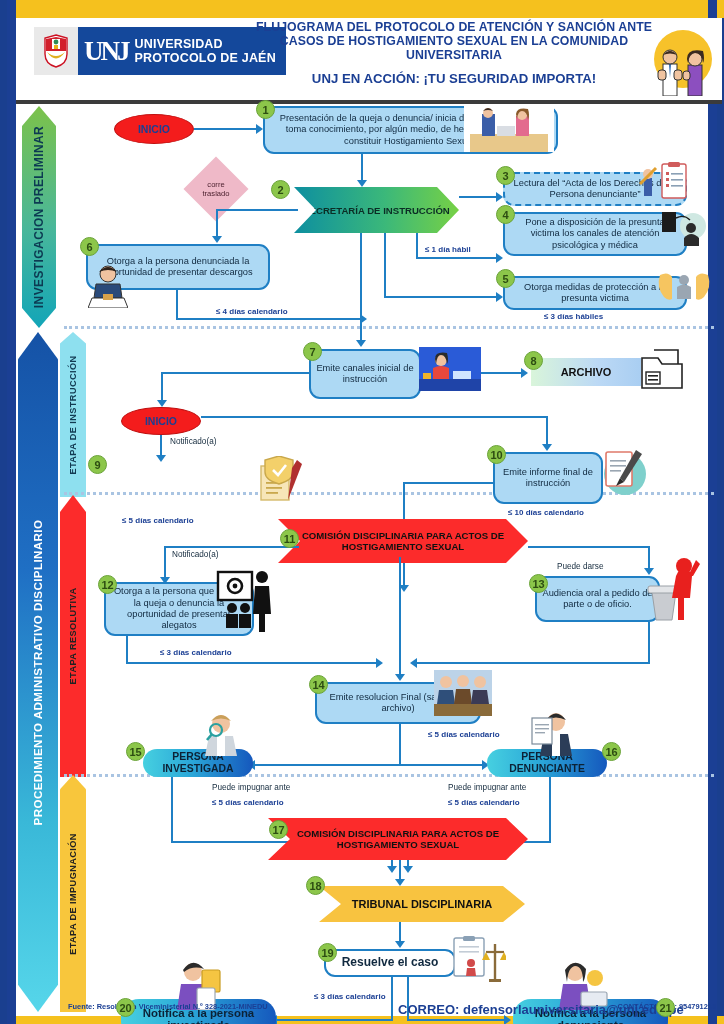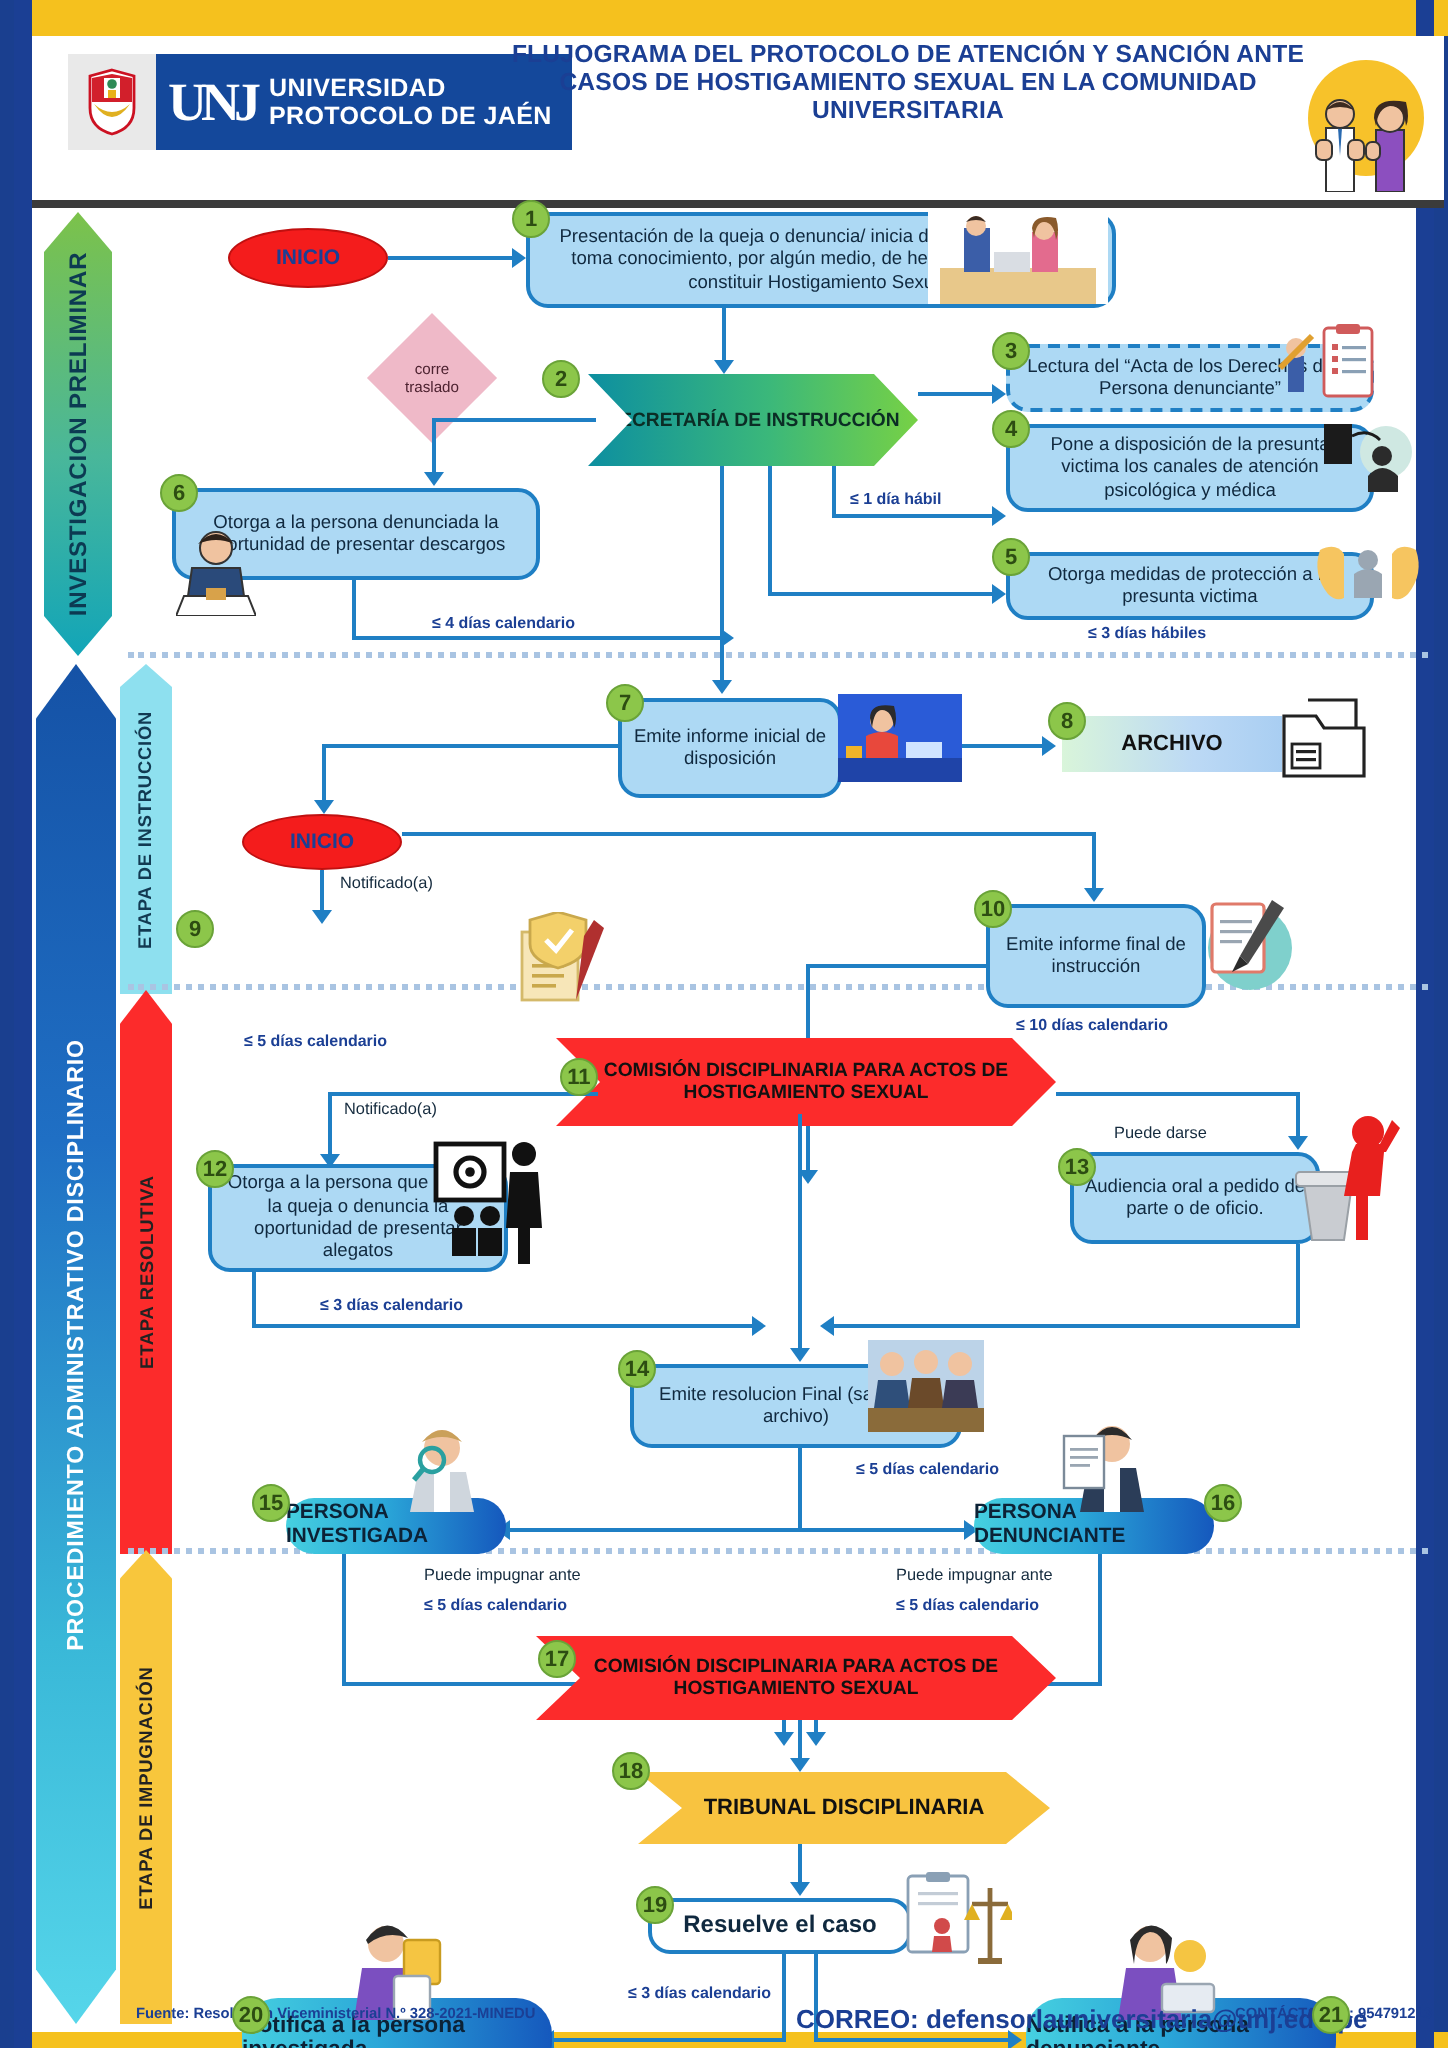--- a/index.html
+++ b/index.html
@@ -109,21 +109,21 @@
     display:flex; align-items:center; justify-content:center; text-align:center;
     font-weight:bold; color:#111; font-size:9.6px; line-height:11px;
     clip-path: polygon(0 0, calc(100% - 22px) 0, 100% 50%, calc(100% - 22px) 100%, 0 100%, 22px 50%);
   }
   .chev.green { background:linear-gradient(90deg,#0d8fa0 0%,#3bb87a 55%,#77d145 100%); color:#0b2d25; }
   .chev.red   { background:#fc2b2b; color:#111; }
   .chev.amber { background:#f8c340; color:#111; }
 
   .pill {
     border-radius:18px; display:flex; align-items:center; justify-content:center;
-    font-weight:bold; color:#0c2236; font-size:10.4px; line-height:12px;
+    text-align:center; font-weight:bold; color:#0c2236; font-size:10.4px; line-height:12px;
     background:linear-gradient(90deg,#46d0e0 0%,#2aa6d8 45%,#1558bd 100%);
   }
 
   .archive {
     background:linear-gradient(90deg,#d9f5da 0%,#bcd9f5 60%,#a9cef2 100%);
     display:flex; align-items:center; justify-content:center;
     font-weight:bold; color:#111; font-size:11px;
   }
 
   .diamond {
@@ -181,20 +181,21 @@
         <span class="unj-mark">UNJ</span>
         <span class="unj-text">
           <span>UNIVERSIDAD</span><br>
           <span>PROTOCOLO DE JAÉN</span>
         </span>
       </div>
     </div>
 
     <div id="title-block">
       <div class="t-main">FLUJOGRAMA DEL PROTOCOLO DE ATENCIÓN Y SANCIÓN ANTE CASOS DE HOSTIGAMIENTO SEXUAL EN LA COMUNIDAD UNIVERSITARIA</div>
+      <div class="t-sub">UNJ EN ACCIÓN: ¡TU SEGURIDAD IMPORTA!</div>
     </div>
 
     <div id="head-art">
       <div class="sun"></div>
       <svg class="p1" viewBox="0 0 26 48">
         <rect x="6" y="16" width="14" height="32" fill="#ffffff" stroke="#333" stroke-width="1"></rect>
         <path d="M12 16 L13 30 L14 16" fill="#2a6ab0"></path>
         <circle cx="13" cy="9" r="7" fill="#f0c3a0" stroke="#333" stroke-width="1"></circle>
         <path d="M6 7 Q13 -1 20 7 Q13 4 6 7" fill="#3b2a20"></path>
         <rect x="1" y="22" width="8" height="10" rx="3" fill="#f0c3a0" stroke="#333" stroke-width="1"></rect>
@@ -350,21 +351,21 @@
         <circle cx="28" cy="11" r="5" fill="#9aa6b2"></circle>
         <path d="M21 18 Q28 13 35 18 L35 30 L21 30 Z" fill="#9aa6b2"></path>
       </svg>
     </div>
     <div class="lbl" style="left:528px; top:208px;">≤ 3 días hábiles</div>
 
     <div class="ln vl" style="left:344px; top:129px; height:110px;"></div>
     <div class="arw down" style="left:340px; top:236px;"></div>
 
     <div class="node box" style="left:293px; top:245px; width:112px; height:50px;">
-      <span>Emite informe inicial de disposición</span>
+      <span>Emite canales inicial de instrucción</span>
     </div>
     <div class="badge" style="left:287px; top:238px;">7</div>
     <div class="art" style="left:403px; top:243px; width:62px; height:44px;">
       <svg width="62" height="44" viewBox="0 0 62 44">
         <rect x="0" y="0" width="62" height="44" fill="#2a5bd7"></rect>
         <rect x="0" y="32" width="62" height="12" fill="#1f44a8"></rect>
         <circle cx="22" cy="13" r="6" fill="#f0c3a0"></circle>
         <path d="M16 12 Q16 4 28 6 Q30 13 28 17 Q27 8 22 8 Q18 8 17 17 Z" fill="#2b2b2b"></path>
         <path d="M14 21 Q22 17 30 21 L30 32 L14 32 Z" fill="#e8483c"></path>
         <rect x="34" y="24" width="18" height="8" fill="#cfe4ff"></rect>

